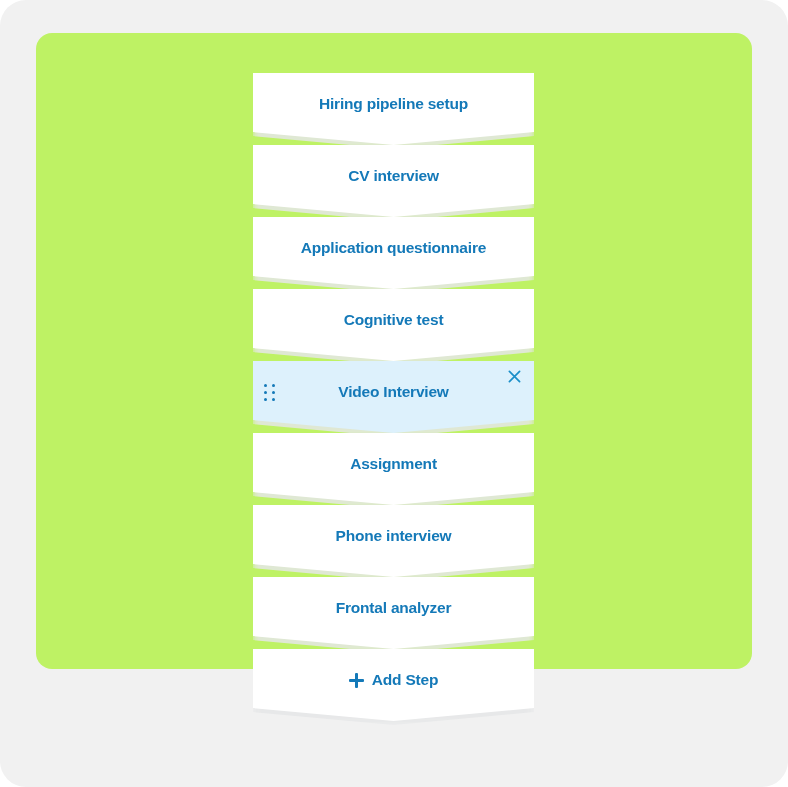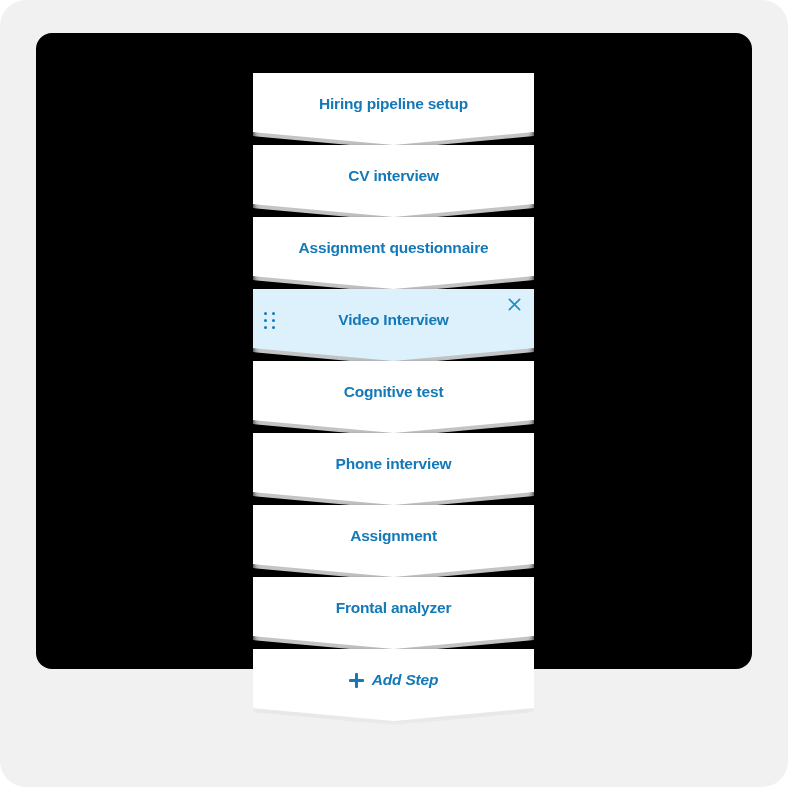--- a/index.html
+++ b/index.html
@@ -27,21 +27,21 @@
     box-sizing: border-box;
   }
 
   
   #panel {
     position: absolute;
     left: 36px;
     top: 33px;
     width: 716px;
     height: 636px;
-    background: #000000;
+    background: #bef264;
     border-radius: 16px;
     box-sizing: border-box;
   }
 
   
   #pipeline {
     position: absolute;
     left: 217px;   
     top: 40px;     
     width: 281px;
@@ -144,21 +144,20 @@
     padding: 0;
     cursor: pointer;
     z-index: 6;
     font-family: "Liberation Sans", sans-serif;
   }
   .close-btn svg { display: block; }
 
   
   .add-step .step-label {
     gap: 8px;
-    font-style: italic;
   }
   .plus-icon {
     display: inline-block;
     width: 15px;
     height: 15px;
     position: relative;
   }
   .plus-icon::before,
   .plus-icon::after {
     content: "";
@@ -194,21 +193,27 @@
 
       <div class="step-card">
         <div class="card-shadow"></div>
         <div class="card-body"></div>
         <div class="step-label">CV interview</div>
       </div>
 
       <div class="step-card">
         <div class="card-shadow"></div>
         <div class="card-body"></div>
-        <div class="step-label">Assignment questionnaire</div>
+        <div class="step-label">Application questionnaire</div>
+      </div>
+
+      <div class="step-card">
+        <div class="card-shadow"></div>
+        <div class="card-body"></div>
+        <div class="step-label">Cognitive test</div>
       </div>
 
       <div class="step-card selected">
         <div class="card-shadow"></div>
         <div class="card-body"></div>
         <div class="drag-handle">
           <i></i>
           <i></i>
           <i></i>
           <i></i>
@@ -219,33 +224,27 @@
           <svg width="13" height="13" viewBox="0 0 13 13" aria-hidden="true">
             <path d="M1.4 1.4 L11.6 11.6 M11.6 1.4 L1.4 11.6" stroke="#1a8fc9" stroke-width="1.7" stroke-linecap="round" fill="none"></path>
           </svg>
         </button>
         <div class="step-label">Video Interview</div>
       </div>
 
       <div class="step-card">
         <div class="card-shadow"></div>
         <div class="card-body"></div>
-        <div class="step-label">Cognitive test</div>
+        <div class="step-label">Assignment</div>
       </div>
 
       <div class="step-card">
         <div class="card-shadow"></div>
         <div class="card-body"></div>
         <div class="step-label">Phone interview</div>
-      </div>
-
-      <div class="step-card">
-        <div class="card-shadow"></div>
-        <div class="card-body"></div>
-        <div class="step-label">Assignment</div>
       </div>
 
       <div class="step-card">
         <div class="card-shadow"></div>
         <div class="card-body"></div>
         <div class="step-label">Frontal analyzer</div>
       </div>
 
       <div class="step-card add-step">
         <div class="card-shadow"></div>

